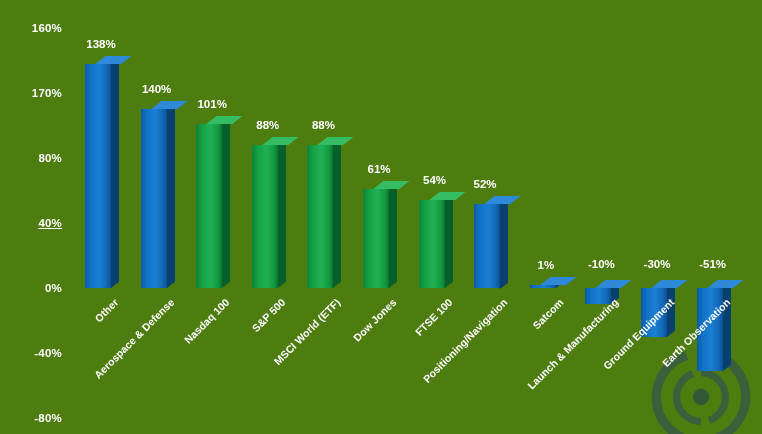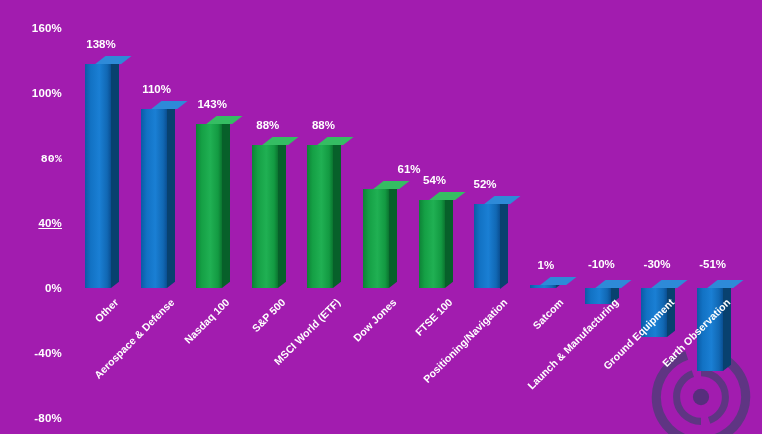--- a/index.html
+++ b/index.html
@@ -9,21 +9,21 @@
     height: 434px;
     background: #000000;
     overflow: hidden;
     font-family: "Liberation Sans", sans-serif;
   }
 
   #chart-root {
     position: relative;
     width: 762px;
     height: 434px;
-    background: #a21caf;
+    background: #4d7c0f;
   }
 
   
   #watermark {
     position: absolute;
     left: 640px;
     top: 336px;
     width: 122px;
     height: 122px;
     pointer-events: none;
@@ -136,69 +136,69 @@
     </g>
     <g fill="none" stroke="#2a4a60" stroke-width="7">
       <path d="M60 36 A24 24 0 0 1 84 60 A24 24 0 0 1 68 83"></path>
       <path d="M60 84 A24 24 0 0 1 36 60 A24 24 0 0 1 52 37"></path>
     </g>
     <circle cx="60" cy="60" r="8" fill="#1b3d55"></circle>
   </svg>
 
   <div id="y-axis">
       <div class="y-tick" style="top: 28px;">160%</div>
-      <div class="y-tick" style="top: 93px;">100%</div>
-      <div class="y-tick" style="top: 158px; font-family: Liberation Mono, monospace;">80%</div>
+      <div class="y-tick" style="top: 93px;">170%</div>
+      <div class="y-tick" style="top: 158px;">80%</div>
       <div class="y-tick" style="top: 223px; text-decoration: underline;">40%</div>
       <div class="y-tick" style="top: 288px;">0%</div>
       <div class="y-tick" style="top: 353px;">-40%</div>
       <div class="y-tick" style="top: 418px;">-80%</div>
     </div>
   <div id="plot">
       <div class="bar blue" style="left: 19px; width: 26px; height: 224.25px; top: 63.75px;">
         <div class="side"></div>
         <div class="front"></div>
         <div class="top"></div>
       </div>
       <div class="value-label" style="left: 35px; top: 37.75px;">138%</div>
       <div class="cat-label" style="left: 46px; top: 296px;">Other</div>
       <div class="bar blue" style="left: 74.6px; width: 26px; height: 178.75px; top: 109.25px;">
         <div class="side"></div>
         <div class="front"></div>
         <div class="top"></div>
       </div>
-      <div class="value-label" style="left: 90.6px; top: 83.25px;">110%</div>
+      <div class="value-label" style="left: 90.6px; top: 83.25px;">140%</div>
       <div class="cat-label" style="left: 101.6px; top: 296px;">Aerospace &amp; Defense</div>
       <div class="bar green" style="left: 130.2px; width: 26px; height: 164.125px; top: 123.875px;">
         <div class="side"></div>
         <div class="front"></div>
         <div class="top"></div>
       </div>
-      <div class="value-label" style="left: 146.2px; top: 97.875px;">143%</div>
+      <div class="value-label" style="left: 146.2px; top: 97.875px;">101%</div>
       <div class="cat-label" style="left: 157.2px; top: 296px;">Nasdaq 100</div>
       <div class="bar green" style="left: 185.8px; width: 26px; height: 143px; top: 145px;">
         <div class="side"></div>
         <div class="front"></div>
         <div class="top"></div>
       </div>
       <div class="value-label" style="left: 201.8px; top: 119px;">88%</div>
       <div class="cat-label" style="left: 212.8px; top: 296px;">S&amp;P 500</div>
       <div class="bar green" style="left: 241.4px; width: 26px; height: 143px; top: 145px;">
         <div class="side"></div>
         <div class="front"></div>
         <div class="top"></div>
       </div>
       <div class="value-label" style="left: 257.4px; top: 119px;">88%</div>
       <div class="cat-label" style="left: 268.4px; top: 296px;">MSCI World (ETF)</div>
       <div class="bar green" style="left: 297px; width: 26px; height: 99.125px; top: 188.875px;">
         <div class="side"></div>
         <div class="front"></div>
         <div class="top"></div>
       </div>
-      <div class="value-label" style="left: 313px; top: 162.875px; margin-left: 30px;">61%</div>
+      <div class="value-label" style="left: 313px; top: 162.875px;">61%</div>
       <div class="cat-label" style="left: 324px; top: 296px;">Dow Jones</div>
       <div class="bar green" style="left: 352.6px; width: 26px; height: 87.75px; top: 200.25px;">
         <div class="side"></div>
         <div class="front"></div>
         <div class="top"></div>
       </div>
       <div class="value-label" style="left: 368.6px; top: 174.25px;">54%</div>
       <div class="cat-label" style="left: 379.6px; top: 296px;">FTSE 100</div>
       <div class="bar blue" style="left: 408.2px; width: 26px; height: 84.5px; top: 203.5px;">
         <div class="side"></div>

